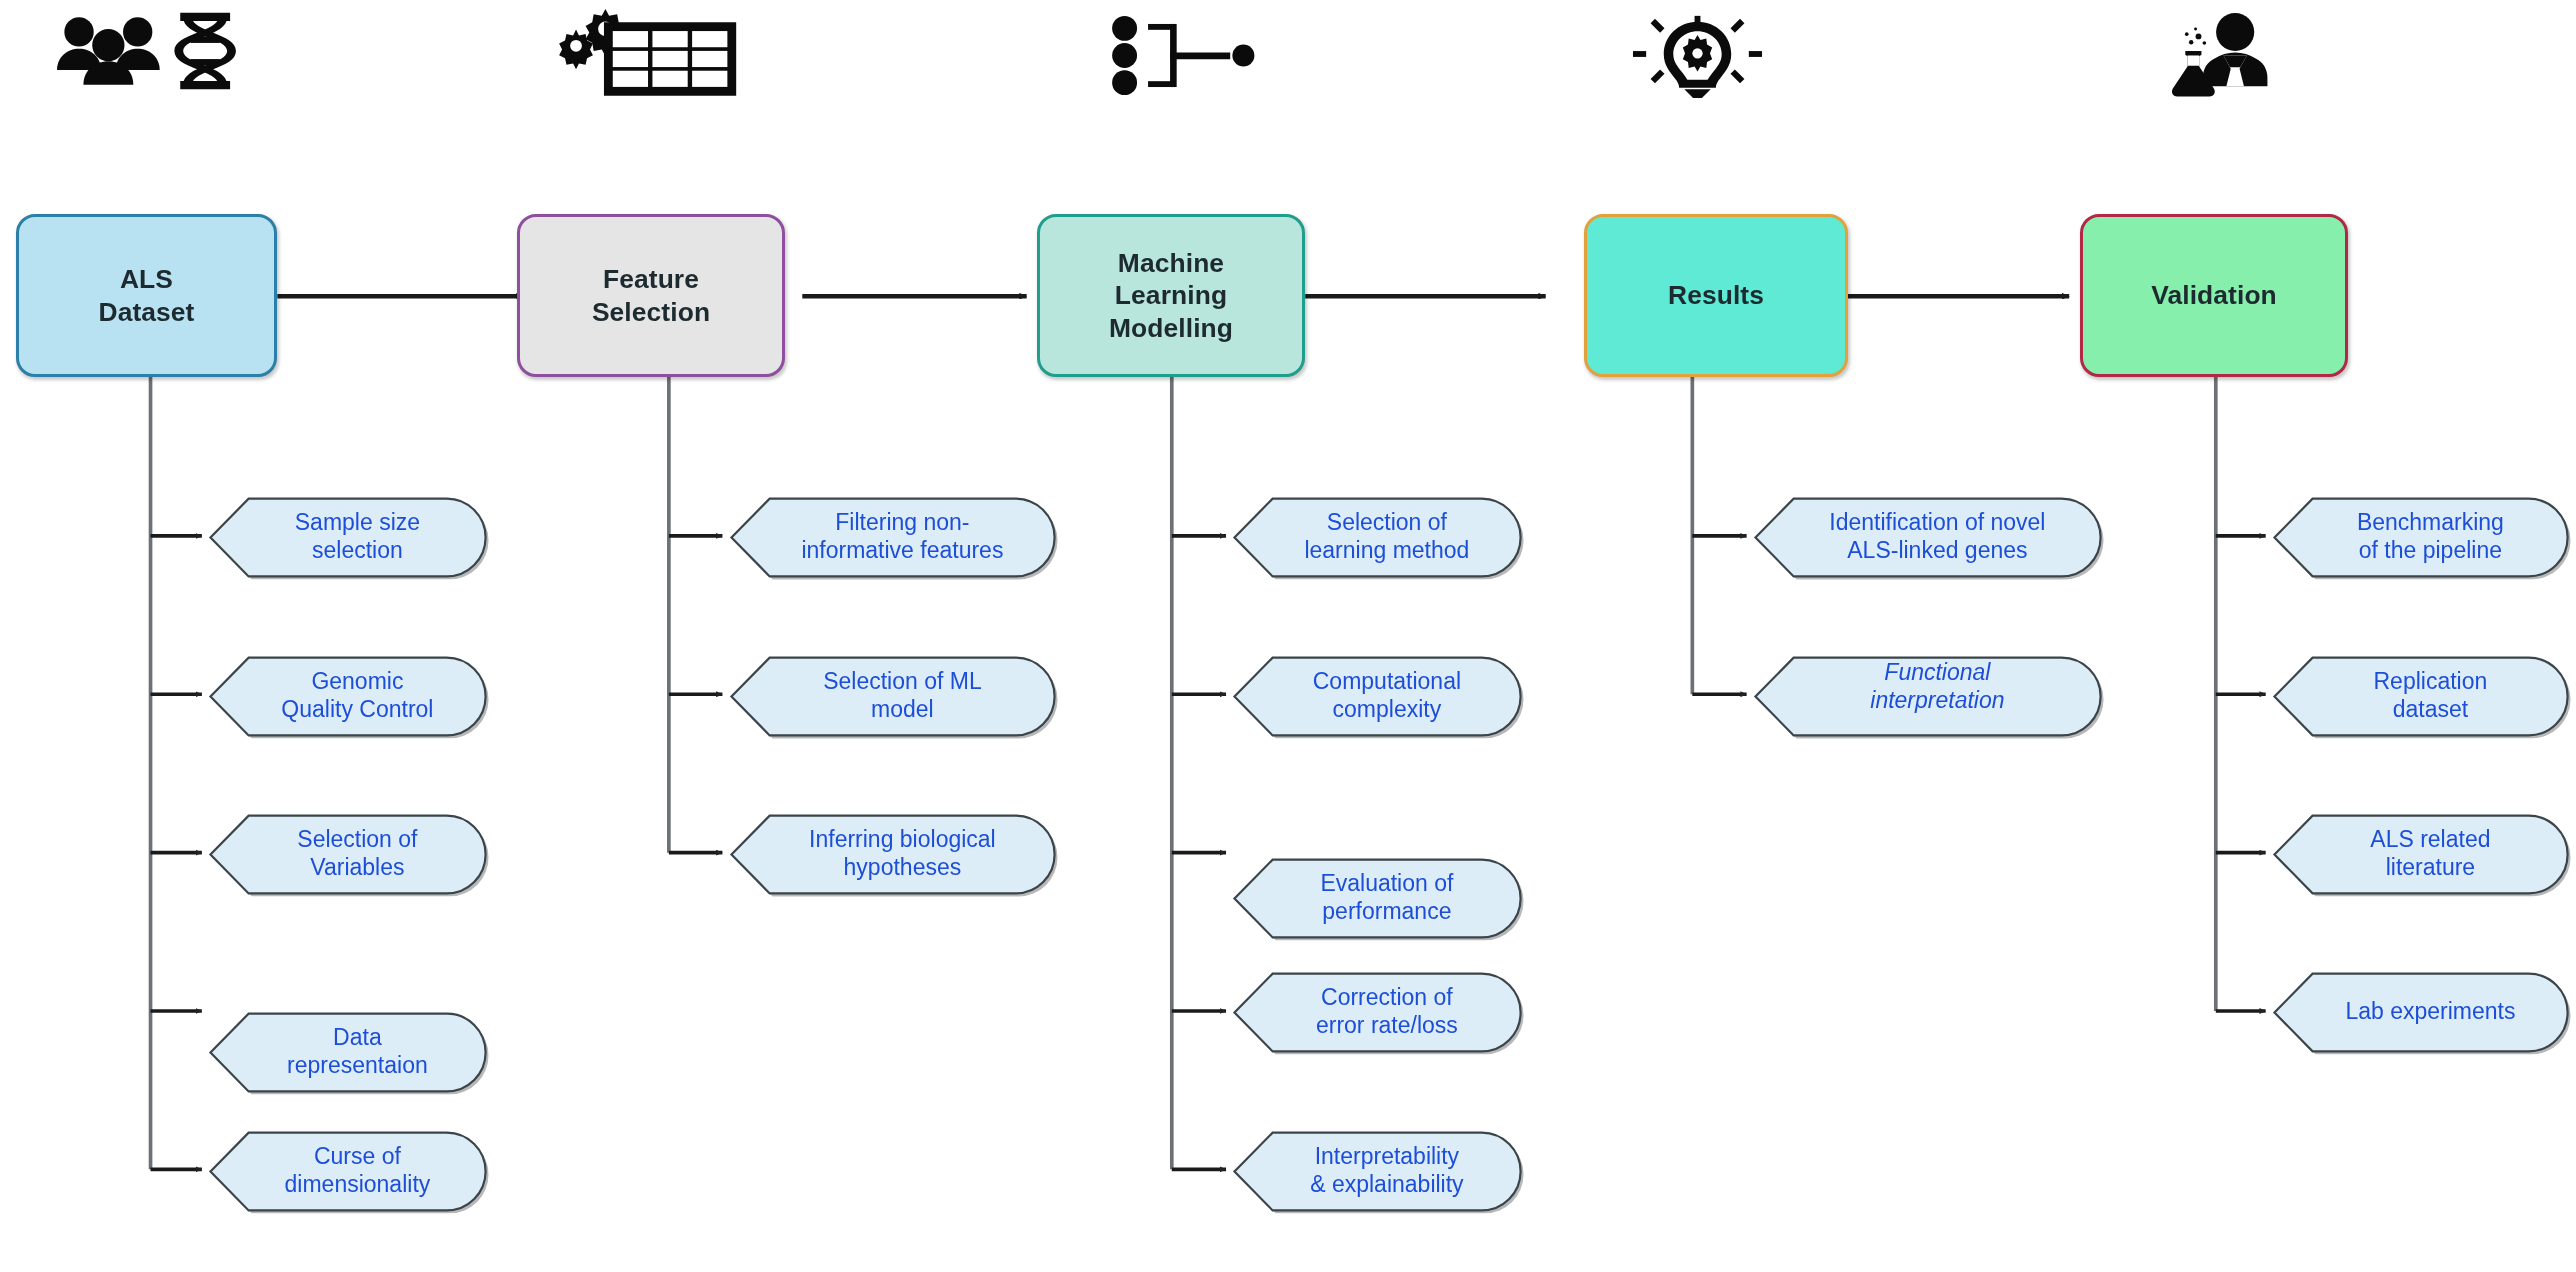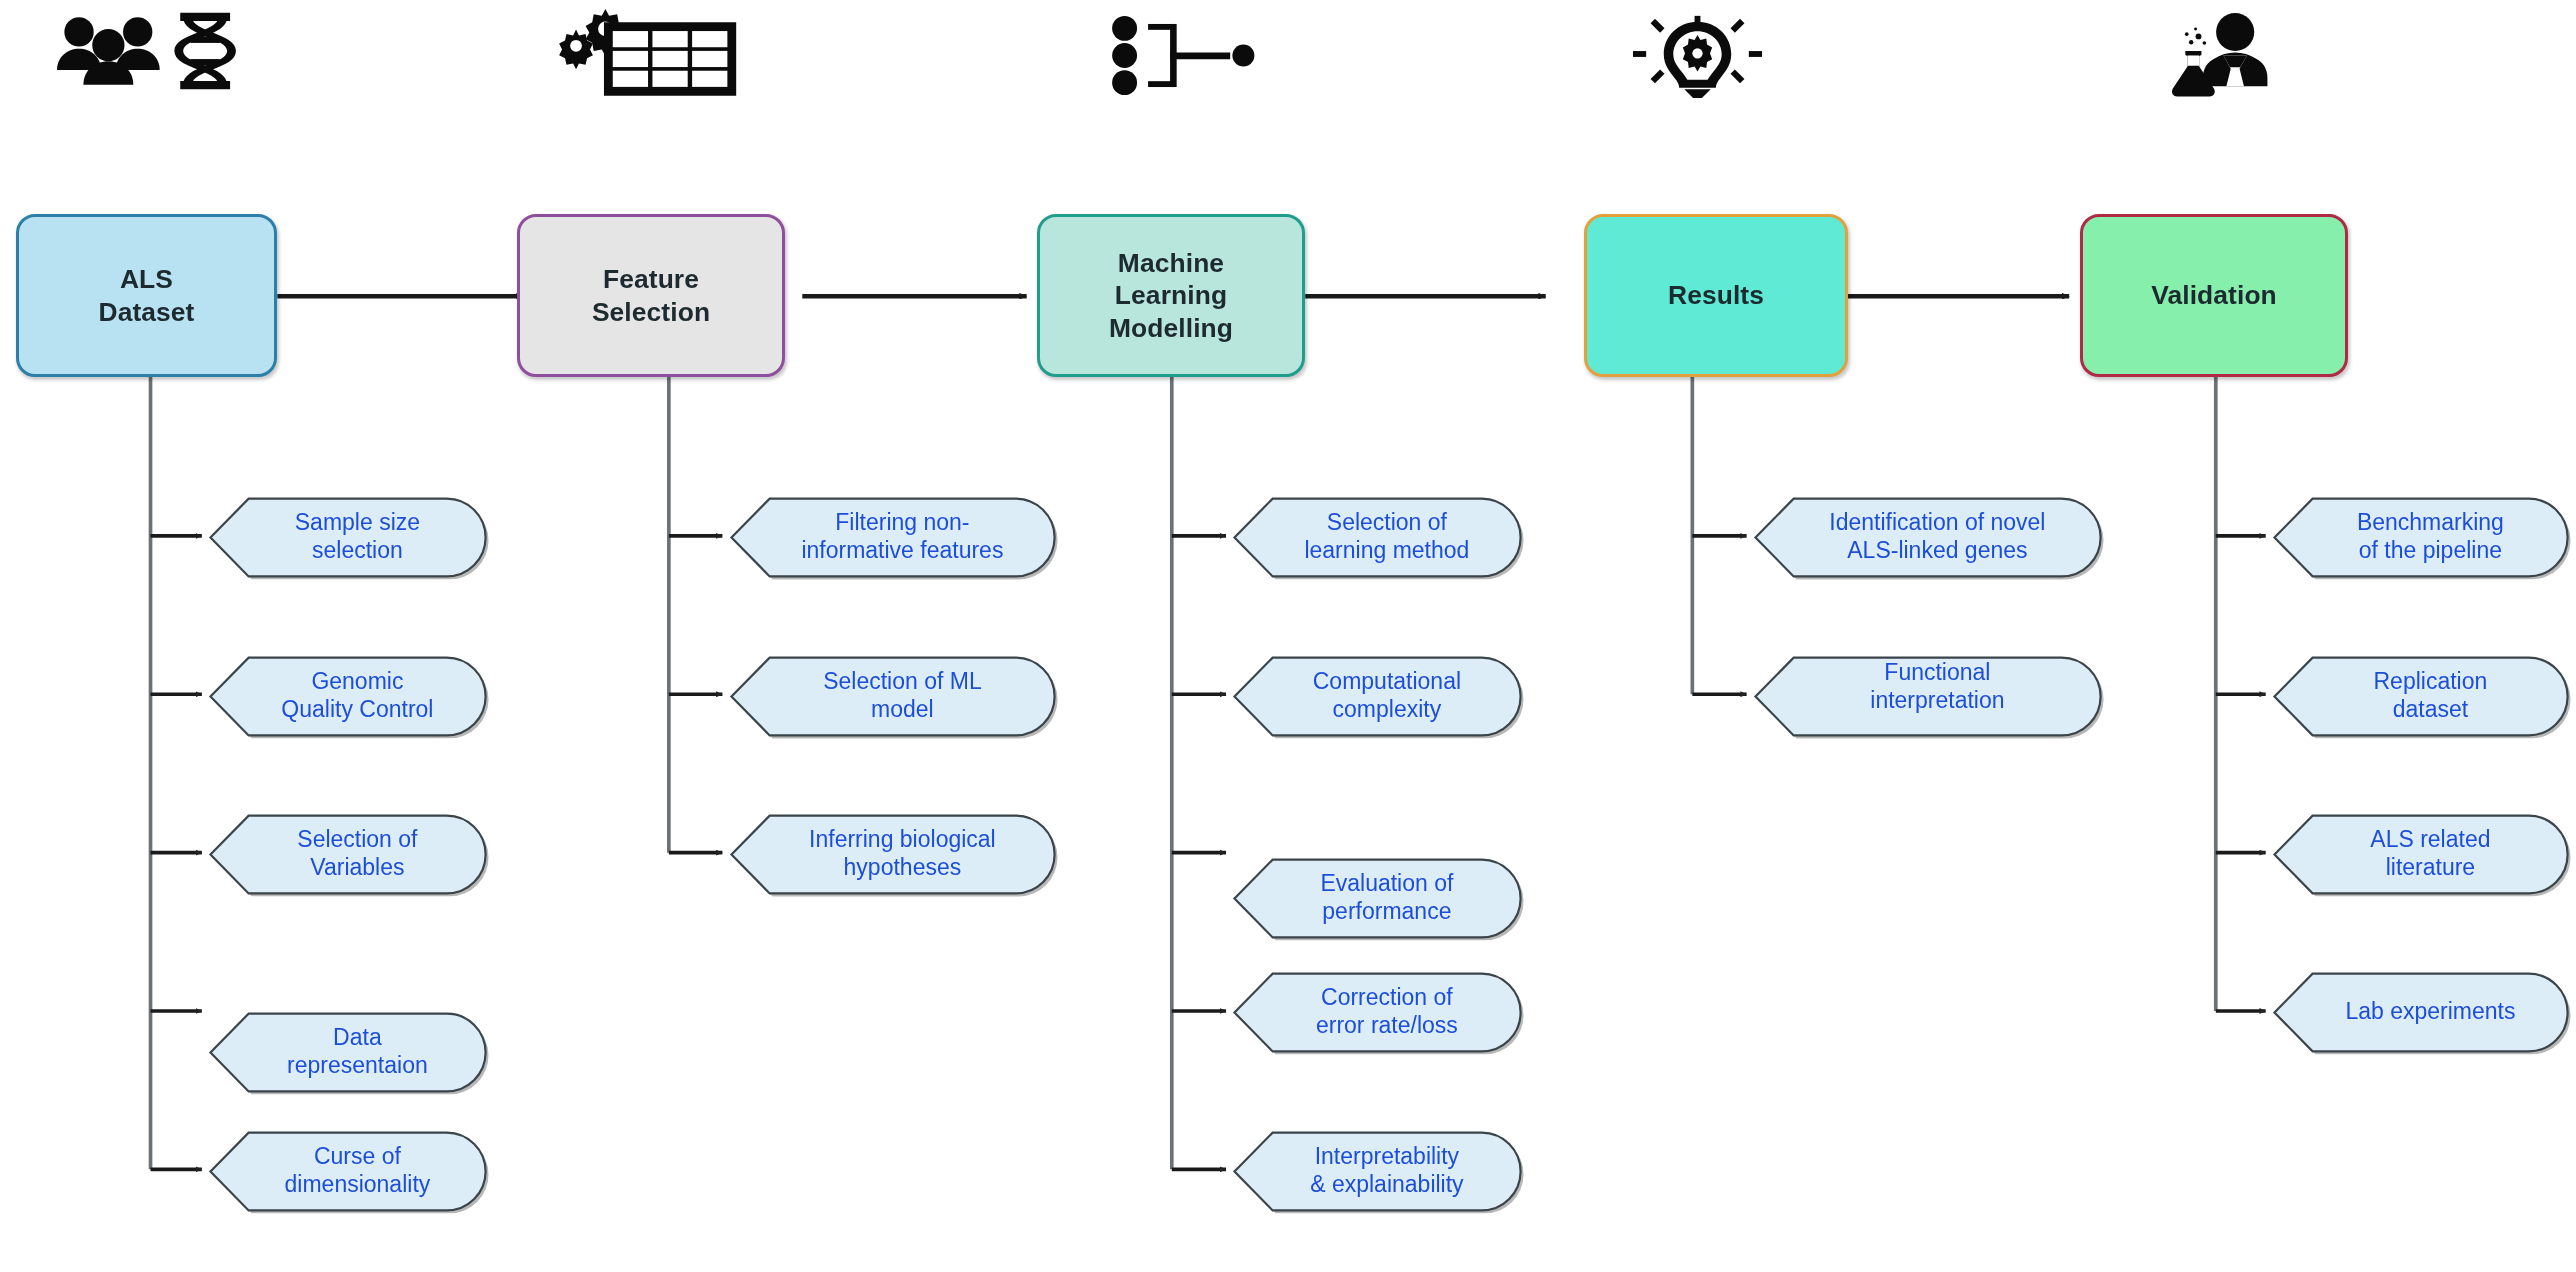--- a/index.html
+++ b/index.html
@@ -303,21 +303,21 @@
 &amp; explainability</div>
       </div>
       <div class="sub-shell" style="left: 1754px; top: 497px; width: 345px; height: 78px;">
         <svg width="351" height="84" viewBox="0 0 478 114" class="sub-svg">
           <path d="M52,0 L417,0 A53,53 0 0 1 417,106 L52,106 L0,53 Z" fill="rgba(0,0,0,.28)" stroke="none" transform="translate(6,6)"></path>
           <path d="M52,0 L417,0 A53,53 0 0 1 417,106 L52,106 L0,53 Z" fill="#dcedf7" stroke="#3a4449" stroke-width="3" transform="translate(2,2)"></path>
         </svg>
         <div class="sub-text">Identification of novel
 ALS-linked genes</div>
       </div>
-      <div class="sub-shell" style="left: 1754px; top: 656px; width: 345px; height: 60px;">
+      <div class="sub-shell" style="left: 1754px; top: 656px; width: 345px; height: 60px; font-style: italic;">
         <svg width="351" height="84" viewBox="0 0 478 114" class="sub-svg">
           <path d="M52,0 L417,0 A53,53 0 0 1 417,106 L52,106 L0,53 Z" fill="rgba(0,0,0,.28)" stroke="none" transform="translate(6,6)"></path>
           <path d="M52,0 L417,0 A53,53 0 0 1 417,106 L52,106 L0,53 Z" fill="#dcedf7" stroke="#3a4449" stroke-width="3" transform="translate(2,2)"></path>
         </svg>
         <div class="sub-text">Functional
 interpretation</div>
       </div>
       <div class="sub-shell" style="left: 2273px; top: 497px; width: 293px; height: 78px;">
         <svg width="299" height="84" viewBox="0 0 408 114" class="sub-svg">
           <path d="M52,0 L347,0 A53,53 0 0 1 347,106 L52,106 L0,53 Z" fill="rgba(0,0,0,.28)" stroke="none" transform="translate(6,6)"></path>

